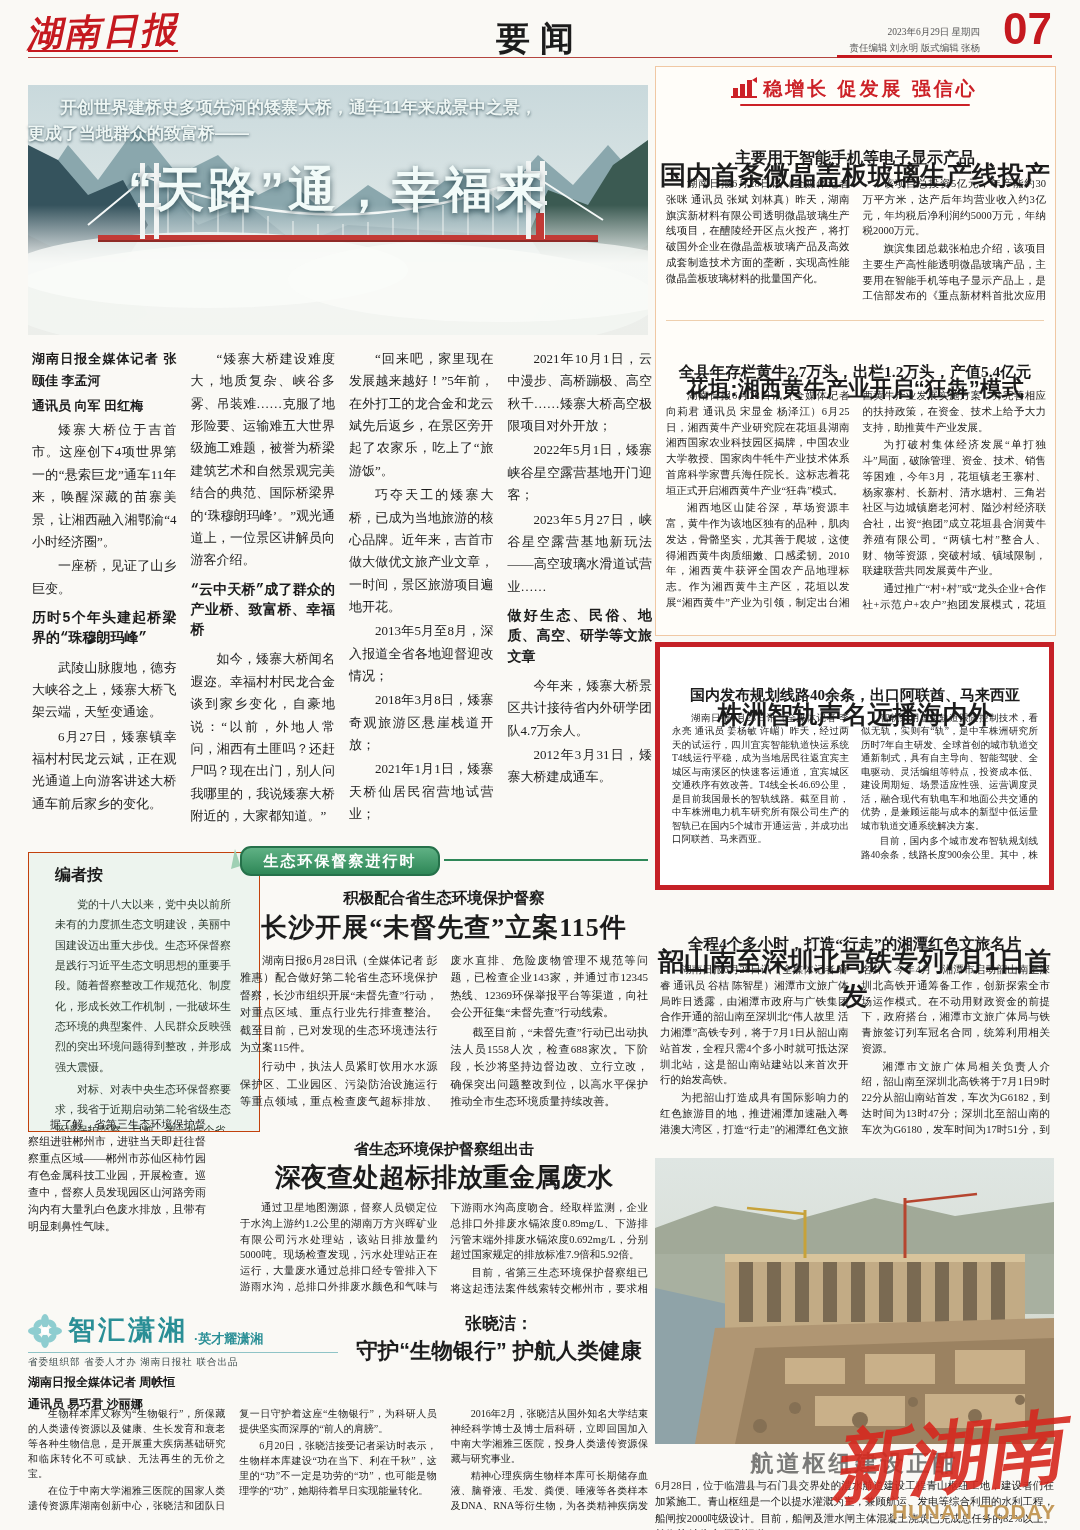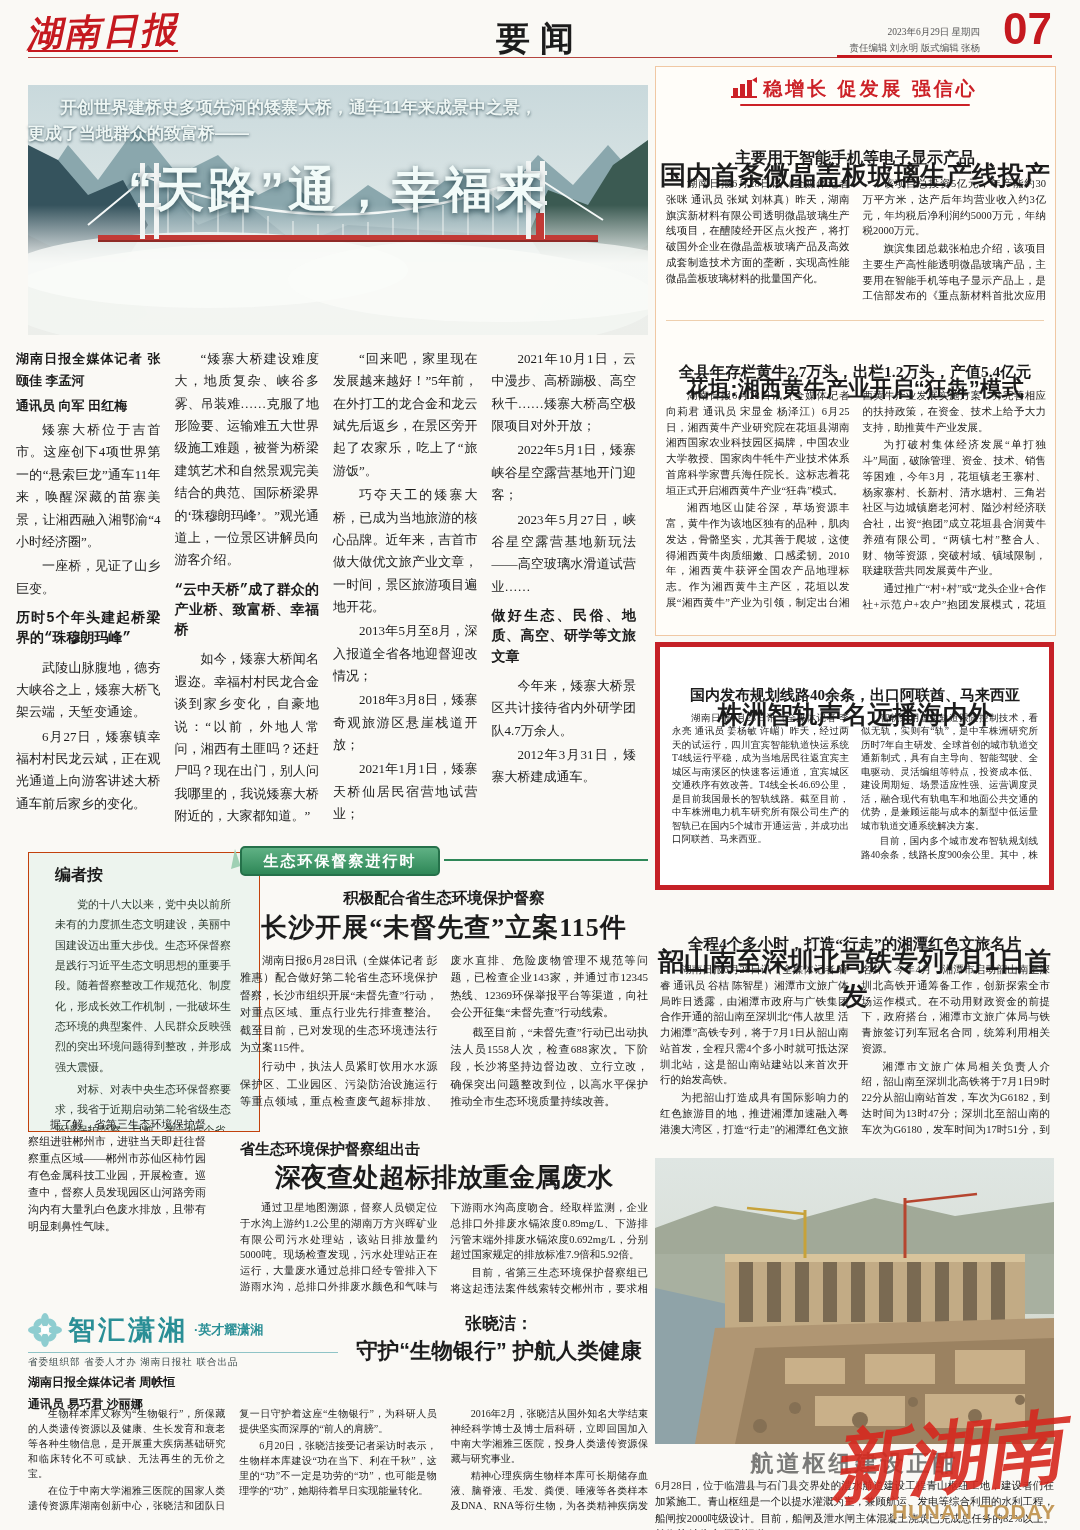--- a/index.html
+++ b/index.html
@@ -25,49 +25,49 @@
   
   .photo{left:28px;top:85px;width:620px;height:250px;overflow:hidden;}
   .photo svg{display:block;}
   .ph-kicker{left:60px;top:95px;width:575px;color:#eef6f4;font-weight:bold;font-size:17px;
              line-height:1.5;font-family:"Liberation Sans",sans-serif;text-shadow:0 1px 3px rgba(20,50,60,.8);}
   .ph-kicker .l2{margin-left:-32px;display:block;}
   .ph-title{left:128px;top:158px;font-size:48px;font-weight:bold;color:#f2fbf9;letter-spacing:4px;
             font-family:"Liberation Sans",sans-serif;text-shadow:0 2px 6px rgba(10,40,50,.75);}
   .ph-cap{right:44px;top:288px;text-align:right;color:#e9f2ef;font-size:11px;line-height:1.6;
           text-shadow:0 1px 2px rgba(0,0,0,.7);}
-  .bridge-body{left:16px;top:348px;width:620px;height:484px;column-count:4;column-gap:14px;
+  .bridge-body{left:32px;top:348px;width:620px;height:484px;column-count:4;column-gap:14px;
                font-size:13px;line-height:1.72;text-align:justify;overflow:hidden;}
   
   .edit-note{left:28px;top:852px;width:178px;height:254px;background:#edf4ee;border:1px solid #c2410c;
              padding:12px 26px;overflow:hidden;}
   .edit-note h3{margin:0 0 8px 0;font-size:16px;font-family:"Liberation Sans",sans-serif;}
   .edit-note p{font-size:11px;line-height:1.85;color:#2c3a2f;}
   .eco-tab{left:240px;top:846px;width:196px;height:26px;line-height:26px;text-align:center;
            background:linear-gradient(#5fb184,#2e8757);color:#fff;font-weight:bold;font-size:15px;
-           font-family:"Liberation Sans",sans-serif;border-radius:5px;border:2px solid #25714a;letter-spacing:2px;}
+           font-family:"Liberation Sans",sans-serif;border-radius:11px;border:2px solid #25714a;letter-spacing:2px;}
   .eco-leaf{left:228px;top:850px;width:0;height:0;border-left:10px solid transparent;
             border-bottom:18px solid #9fd0b4;transform:rotate(-18deg);}
   .eco-line{left:444px;top:859px;width:204px;height:2px;background:#2e8757;}
   .eco-kicker{left:240px;top:888px;width:408px;text-align:center;font-weight:bold;font-size:15.5px;
               font-family:"Liberation Sans",sans-serif;}
   .eco-headline{left:240px;top:910px;width:408px;text-align:center;font-weight:bold;font-size:26px;
                 font-family:"Liberation Serif",serif;letter-spacing:1px;}
   .eco-body{left:240px;top:952px;width:408px;height:180px;column-count:2;column-gap:13px;
             font-size:11px;line-height:1.58;text-align:justify;overflow:hidden;}
   .night-left{left:28px;top:1116px;width:178px;height:188px;font-size:11px;line-height:1.55;
               text-align:justify;overflow:hidden;}
-  .night-kicker{left:240px;top:1140px;width:408px;font-weight:bold;font-size:15px;
+  .night-kicker{left:240px;top:1140px;width:408px;text-align:center;font-weight:bold;font-size:15px;
                 font-family:"Liberation Sans",sans-serif;}
   .night-headline{left:240px;top:1160px;width:408px;text-align:center;font-weight:bold;font-size:26px;}
   .night-body{left:240px;top:1200px;width:408px;height:100px;column-count:2;column-gap:13px;
               font-size:10.5px;line-height:1.5;text-align:justify;overflow:hidden;}
   
   .talent-logo{left:28px;top:1312px;width:310px;}
-  .talent-logo .row{display:flex;align-items:center;gap:6px;}
+  .talent-logo .row{display:flex;align-items:flex-end;gap:6px;}
   .tl-main{font-size:27px;font-weight:bold;color:#2a8f96;letter-spacing:3px;
            font-family:"Liberation Sans",sans-serif;}
   .tl-sub{font-size:13px;font-weight:bold;color:#2a8f96;font-family:"Liberation Sans",sans-serif;}
   .tl-prod{margin-top:4px;border-top:1px solid #8fc4c7;padding-top:3px;font-size:9.5px;color:#3c4a4b;
            letter-spacing:1px;font-family:"Liberation Sans",sans-serif;}
   .talent-byline{left:28px;top:1372px;width:300px;font-size:12px;line-height:1.7;}
   .talent-byline p{text-indent:0;font-weight:bold;font-family:"Liberation Sans",sans-serif;}
   .talent-name{left:350px;top:1312px;width:298px;text-align:center;font-size:17px;font-weight:bold;}
   .talent-headline{left:350px;top:1336px;width:298px;text-align:center;font-size:21.5px;font-weight:bold;
                    font-family:"Liberation Sans",sans-serif;}

